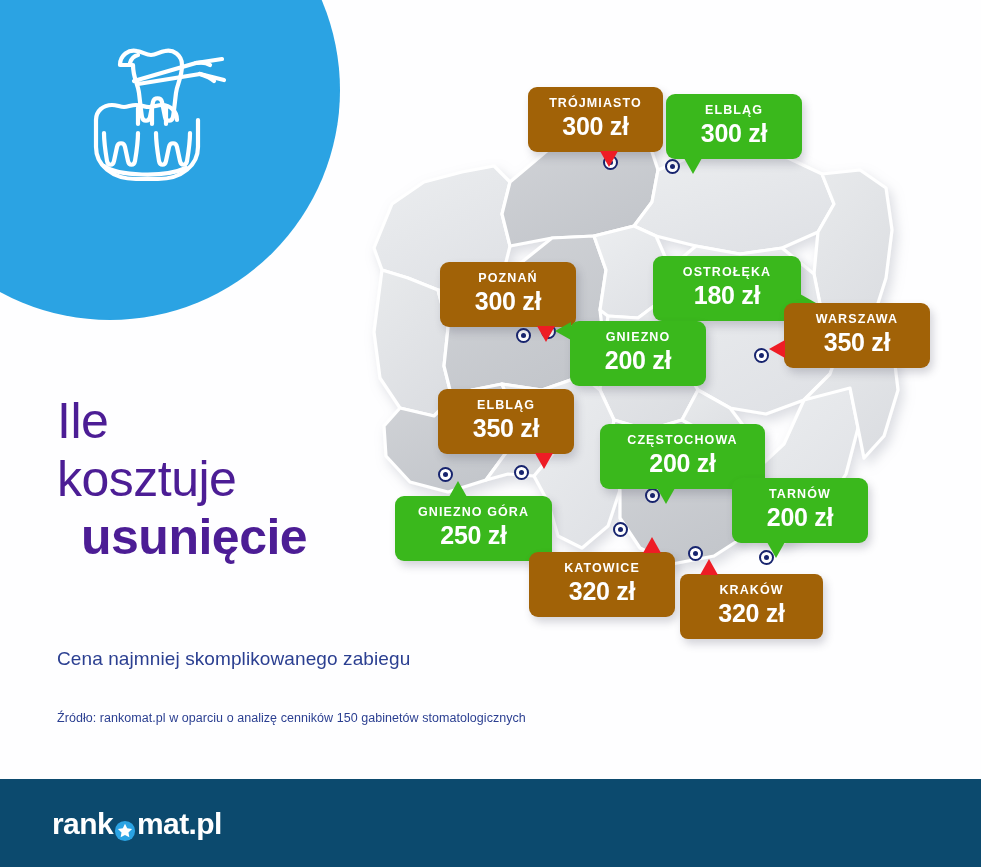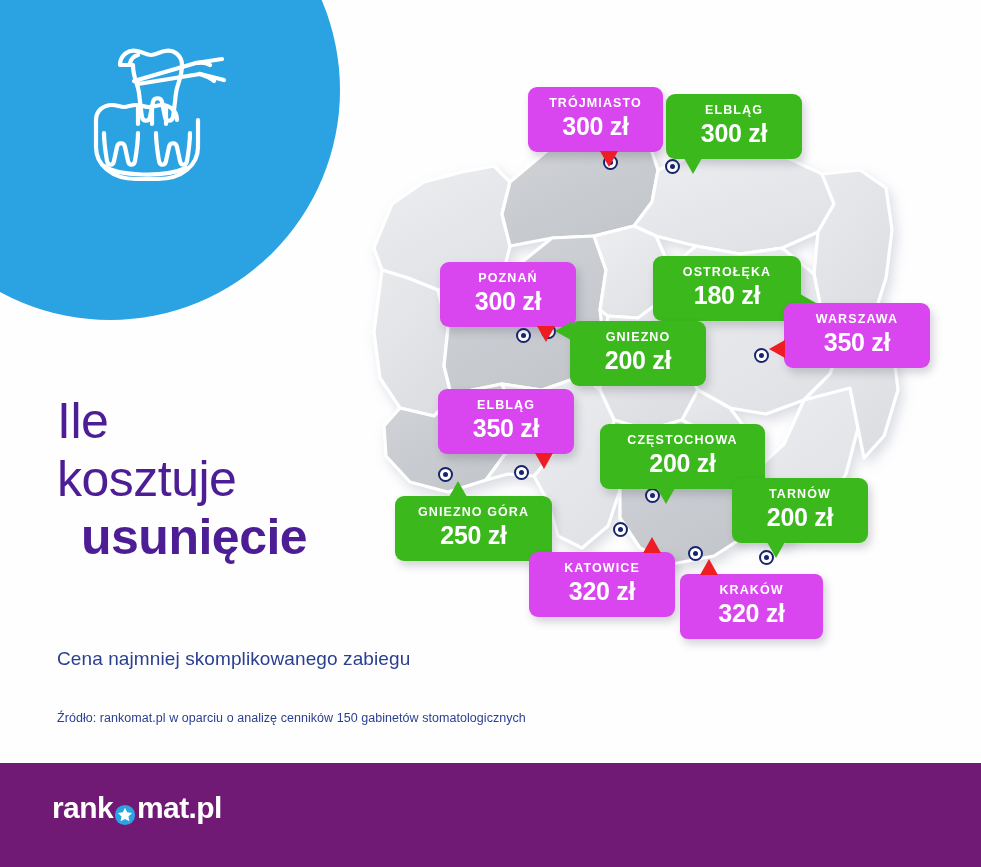--- a/index.html
+++ b/index.html
@@ -37,22 +37,22 @@
     position:absolute;left:57px;top:648px;
     color:#2b3f91;font-size:19px;font-weight:400;letter-spacing:0.1px;
   }
   .source{
     position:absolute;left:57px;top:711px;
     color:#2b3f91;font-size:12.5px;font-weight:400;letter-spacing:0.05px;
   }
 
   
   .footer{
-    position:absolute;left:0;bottom:0;width:981px;height:104px;
-    background:#701a75;
+    position:absolute;left:0;bottom:0;width:981px;height:88px;
+    background:#0c4a6e;
   }
   .logo{
     position:absolute;left:52px;top:28px;
     color:#ffffff;font-size:30px;font-weight:700;letter-spacing:-0.6px;
     display:flex;align-items:center;
   }
   .logo .star{
     display:inline-block;width:22px;height:22px;margin:0 1px;position:relative;top:2px;
   }
 
@@ -75,21 +75,21 @@
   }
 
   
   .callout{
     position:absolute;border-radius:9px;
     padding:9px 16px 11px 16px;
     color:#ffffff;text-align:center;
     box-shadow:3px 5px 9px rgba(60,60,80,0.22);
     z-index:8;white-space:nowrap;
   }
-  .callout.red{background:#d946ef;}
+  .callout.red{background:#a16207;}
   .callout.green{background:#3ab81c;}
   .callout .city{
     display:block;font-size:12.5px;font-weight:700;letter-spacing:1.1px;
     line-height:15px;
   }
   .callout .price{
     display:block;font-size:25px;font-weight:700;letter-spacing:-0.3px;
     line-height:29px;margin-top:1px;
   }
   

